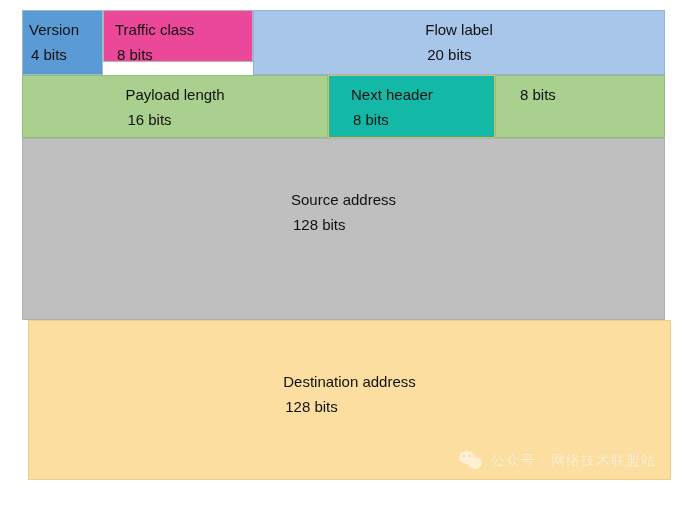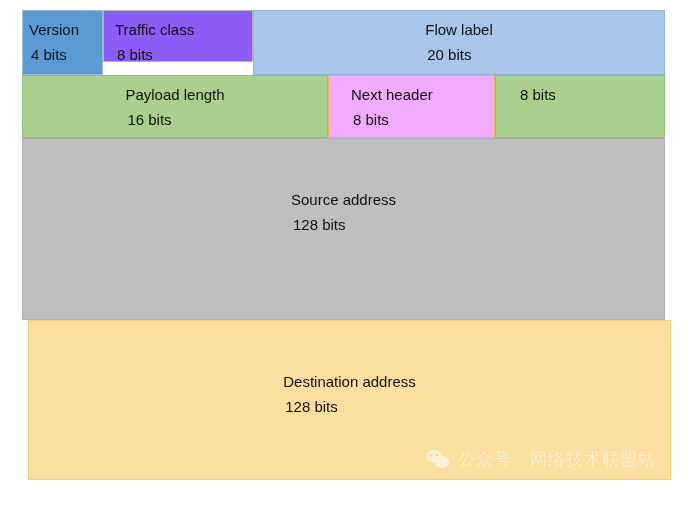--- a/index.html
+++ b/index.html
@@ -65,21 +65,21 @@
   
   #cell-version {
     left: 0; top: 0; width: 81px; height: 65px;
     background: #5B9BD5;
     border: 1px solid #9DB9D4;
   }
   #cell-version .txt-left { left: 6px; top: 6px; }
 
   #cell-traffic-class {
     left: 81px; top: 0; width: 150px; height: 52px;
-    background: #8b5cf6;
+    background: #ec4899;
     border: 1px solid #B4B4B4;
   }
   #cell-traffic-class .txt-left { left: 11px; top: 6px; }
 
   #cell-flow-label {
     left: 231px; top: 0; width: 412px; height: 65px;
     background: #A8C6EA;
     border: 1px solid #8FB2DE;
     padding-left: 46px;
   }
@@ -88,21 +88,21 @@
   
   #cell-payload-length {
     left: 0; top: 65px; width: 306px; height: 63px;
     background: #A9D08E;
     border: 1px solid #93BE78;
   }
   #cell-payload-length .txt { top: 6px; }
 
   #cell-next-header {
     left: 306px; top: 65px; width: 167px; height: 63px;
-    background: #f0abfc;
+    background: #14b8a6;
     border: 1px solid #E8B94E;
   }
   #cell-next-header .txt-left { left: 22px; top: 6px; }
 
   #cell-hop-limit {
     left: 473px; top: 65px; width: 170px; height: 63px;
     background: #A9D08E;
     border: 1px solid #93BE78;
   }
   #cell-hop-limit .txt-left { left: 22px; top: 6px; }
@@ -127,21 +127,21 @@
   #watermark {
     position: absolute;
     right: 14px;
     bottom: 8px;
     display: flex;
     align-items: center;
     gap: 8px;
     opacity: 0.55;
   }
   #watermark .wm-text {
-    font-size: 17px;
+    font-size: 14px;
     color: #ffffff;
     letter-spacing: 1px;
     white-space: nowrap;
     text-shadow: 0 0 1px rgba(160,130,60,0.35);
   }
   #watermark .wechat-icon {
     display: inline-block;
     width: 24px;
     height: 21px;
     position: relative;

